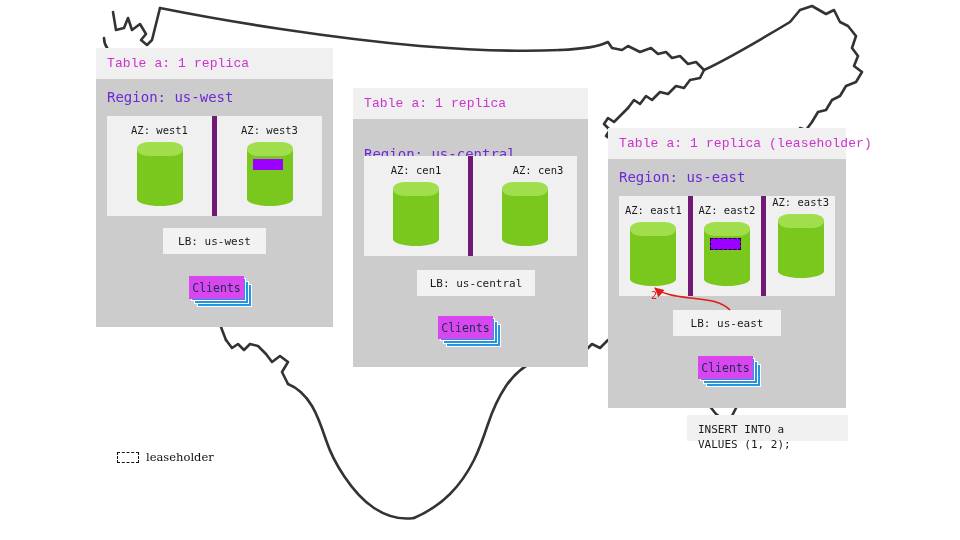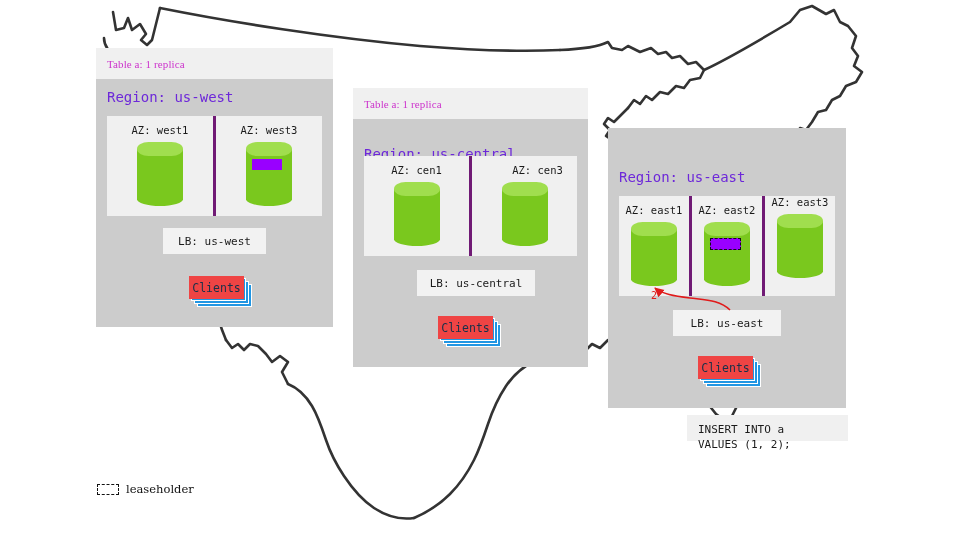--- a/index.html
+++ b/index.html
@@ -16,33 +16,33 @@
 
   
   .region-panel { position:absolute; background:#cccccc; }
   .panel-header {
     background:#f0f0f0;
     display:flex; align-items:center;
     padding-left:11px;
   }
   .panel-header-text {
     color:#cc33cc;
-    font-family:Liberation Serif, serif;
-    font-size:11px; letter-spacing:0.1px; white-space:nowrap;
+    font-family:Liberation Mono, monospace;
+    font-size:13px; letter-spacing:0.1px; white-space:nowrap;
   }
   .region-title {
     position:absolute; left:11px;
     color:#6d28d9; font-size:14px;
     font-family:"DejaVu Sans Mono", monospace;
     white-space:nowrap;
   }
   .az-row { position:absolute; display:flex; background:#f0f0f0; }
   .az-cell {
     position:relative; flex:1 1 0;
-    border-right:3px solid #701a75;
+    border-right:5px solid #701a75;
     display:flex; flex-direction:column; align-items:center;
   }
   .az-cell:last-child { border-right:none; }
   .az-label {
     font-family:"DejaVu Sans Mono", monospace;
     font-size:10.5px; color:#1a1a1a; white-space:nowrap;
   }
 
   
   .cyl { position:relative; }
@@ -73,21 +73,21 @@
   }
 
   
   .clients { position:absolute; z-index:5; }
   .clients .sheet {
     position:absolute; background:#2196e3;
     border:1px solid #ffffff;
   }
   .clients .front {
     position:absolute; left:0; top:0;
-    background:#ef4444;
+    background:#d946ef;
     display:flex; align-items:center; justify-content:center;
     font-family:"DejaVu Sans Mono", monospace;
     font-size:11.5px; color:#17314a;
   }
 
   
   .sql-note {
     position:absolute; background:#f0f0f0;
     font-family:"DejaVu Sans Mono", monospace;
     font-size:11px; color:#1a1a1a;
@@ -224,20 +224,23 @@
     <div class="lb-box" style="left:64px; top:182px; width:118px; height:26px;">LB: us-central</div>
     <div class="clients" style="left:85px; top:228px; width:63px; height:32px;">
       <div class="sheet" style="left:8px;top:8px;width:55px;height:23px;"></div>
       <div class="sheet" style="left:5px;top:5px;width:55px;height:23px;"></div>
       <div class="sheet" style="left:2px;top:2px;width:55px;height:23px;"></div>
       <div class="front" style="width:55px;height:23px;">Clients</div>
     </div>
   </div>
 
   <div class="region-panel" style="left:608px; top:128px; width:238px; height:280px;">
+    <div class="panel-header" style="position:absolute;left:0;top:0;width:238px;height:31px;">
+      <span class="panel-header-text">Table a: 1 replica (leaseholder)</span>
+    </div>
     <div class="region-title" style="top:41px;">Region: us-east</div>
     <div class="az-row" style="left:11px; top:68px; width:216px; height:100px;">
       <div class="az-cell">
         <div class="az-label" style="margin-top:8px;">AZ: east1</div>
         <div class="cyl" style="width:46px;height:64px;margin-top:6px;">
           <div class="cyl-body" style="top:7px;bottom:0;"></div>
           <div class="cyl-top" style="height:14px;"></div>
         </div>
       </div>
       <div class="az-cell">
@@ -271,18 +274,18 @@
         <path d="M0,0 L6,3 L0,6 Z" fill="#e01b1b"></path>
       </marker>
     </defs>
     <path d="M730,310 C720,300 706,300 690,298 C674,296 662,294 655,288" fill="none" stroke="#e01b1b" stroke-width="1.6" marker-end="url(#redhead)"></path>
   </svg>
   <div class="arrow-label" style="left:651px; top:290px;">2</div>
 
   <div class="sql-note" style="left:687px; top:415px; width:161px; height:26px;">INSERT INTO a
 VALUES (1, 2);</div>
 
-  <div class="legend" style="left:97px; top:450px;margin-top:32px;">
+  <div class="legend" style="left:117px; top:450px;">
     <span class="legend-swatch"></span>
     <span class="legend-text">leaseholder</span>
   </div>
 
 </div>
 
 </body></html>

